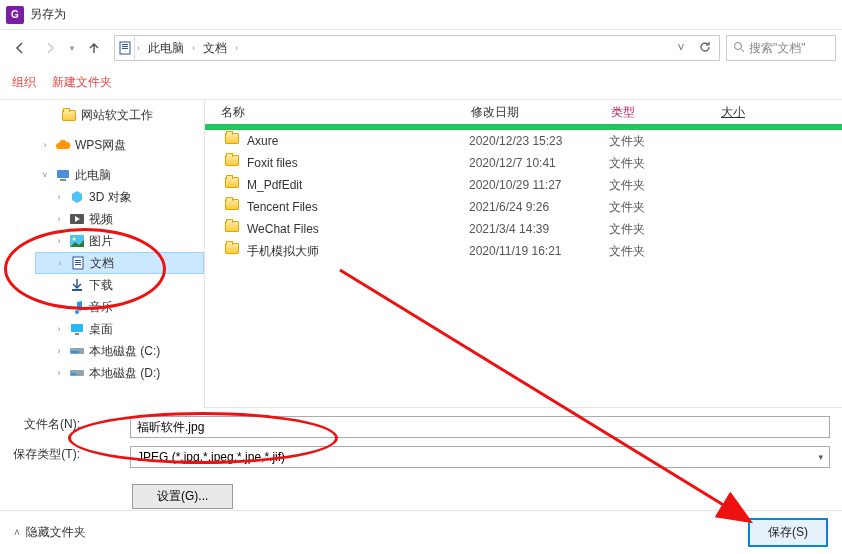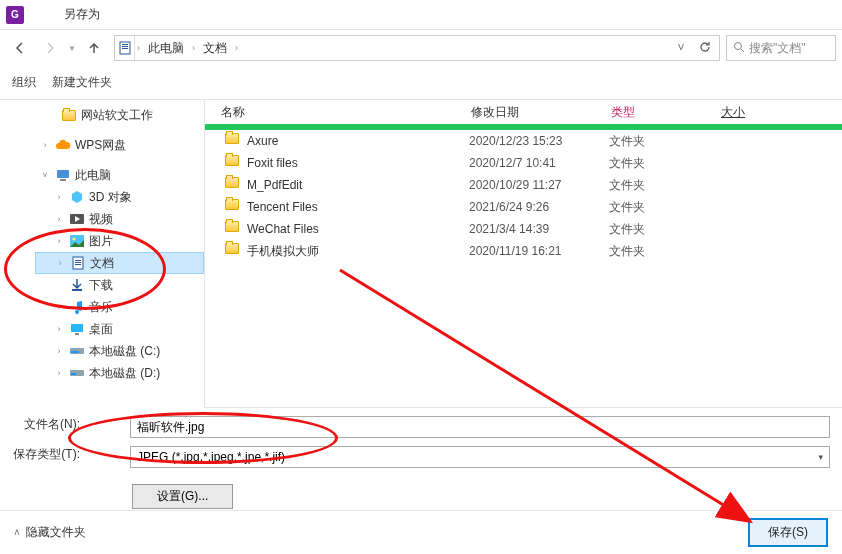--- a/index.html
+++ b/index.html
@@ -1,39 +1,39 @@
 <!DOCTYPE html>
 <html><head>
 <meta charset="utf-8">
 <style>
 * { box-sizing: border-box; margin: 0; padding: 0; font-family: "Microsoft YaHei", "Segoe UI", sans-serif; font-size: 12px; }
 body { width: 842px; height: 554px; background: #fff; position: relative; overflow: hidden; }
 
 
 .titlebar { height: 30px; display: flex; align-items: center; padding: 0 6px; border-bottom: 1px solid #e5e5e5; }
 .app-icon { width: 18px; height: 18px; background: #7b1fa2; border-radius: 2px; display: inline-flex; align-items: center; justify-content: center; color: #fff; font-weight: bold; font-size: 10px; margin-right: 6px; }
-.title-text { color: #333; margin-left: 34px; }
+.title-text { color: #333; }
 
 
 .navrow { height: 36px; display: flex; align-items: center; padding: 0 6px; gap: 2px; }
 .nav-btn { width: 28px; height: 24px; display: flex; align-items: center; justify-content: center; color: #888; cursor: pointer; }
 .nav-btn.dis { color: #ccc; }
 .nav-split { width: 12px; text-align: center; color: #999; font-size: 9px; }
 .breadcrumb-wrap { flex: 1; height: 26px; border: 1px solid #ccc; display: flex; align-items: center; margin: 0 4px; }
 .bc-icon { width: 20px; display: flex; align-items: center; justify-content: center; border-right: 1px solid #ddd; height: 100%; color: #2a579a; }
 .bc-seg { padding: 0 6px; height: 100%; display: flex; align-items: center; cursor: pointer; color: #333; }
 .bc-sep { color: #888; padding: 0 2px; font-size: 9px; }
 .bc-tail { flex: 1; display: flex; justify-content: flex-end; align-items: center; padding-right: 4px; gap: 4px; color: #777; }
 .bc-drop, .bc-refresh { width: 20px; text-align: center; cursor: pointer; }
 .searchbox { width: 110px; height: 26px; border: 1px solid #ccc; display: flex; align-items: center; padding: 0 6px; color: #888; }
 .searchbox .sicon { margin-right: 4px; }
 
 
 .toolbar { height: 34px; display: flex; align-items: center; padding: 0 12px; gap: 16px; border-bottom: 1px solid #e5e5e5; background: #fff; }
-.tool-link { color: #404040; cursor: pointer; }
+.tool-link { color: #ef4444; cursor: pointer; }
 
 
 .mainsplit { display: flex; height: 308px; margin-left: 35px; }
 
 
 .tree { width: 170px; border-right: 1px solid #e5e5e5; padding: 4px 0; overflow: hidden; }
 .tree-item { display: flex; align-items: center; height: 22px; padding: 0 4px; cursor: pointer; white-space: nowrap; }
 .tree-item .expander { width: 12px; text-align: center; color: #888; font-size: 9px; }
 .tree-item .ticon { width: 16px; height: 16px; display: flex; align-items: center; justify-content: center; margin: 0 4px; }
 .tree-item.sel { background: #cce8ff; border: 1px solid #99d1ff; height: 22px; }

